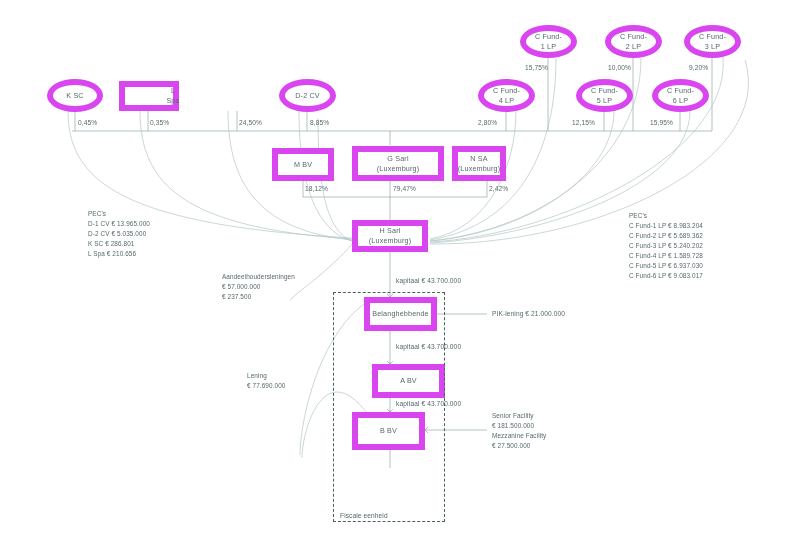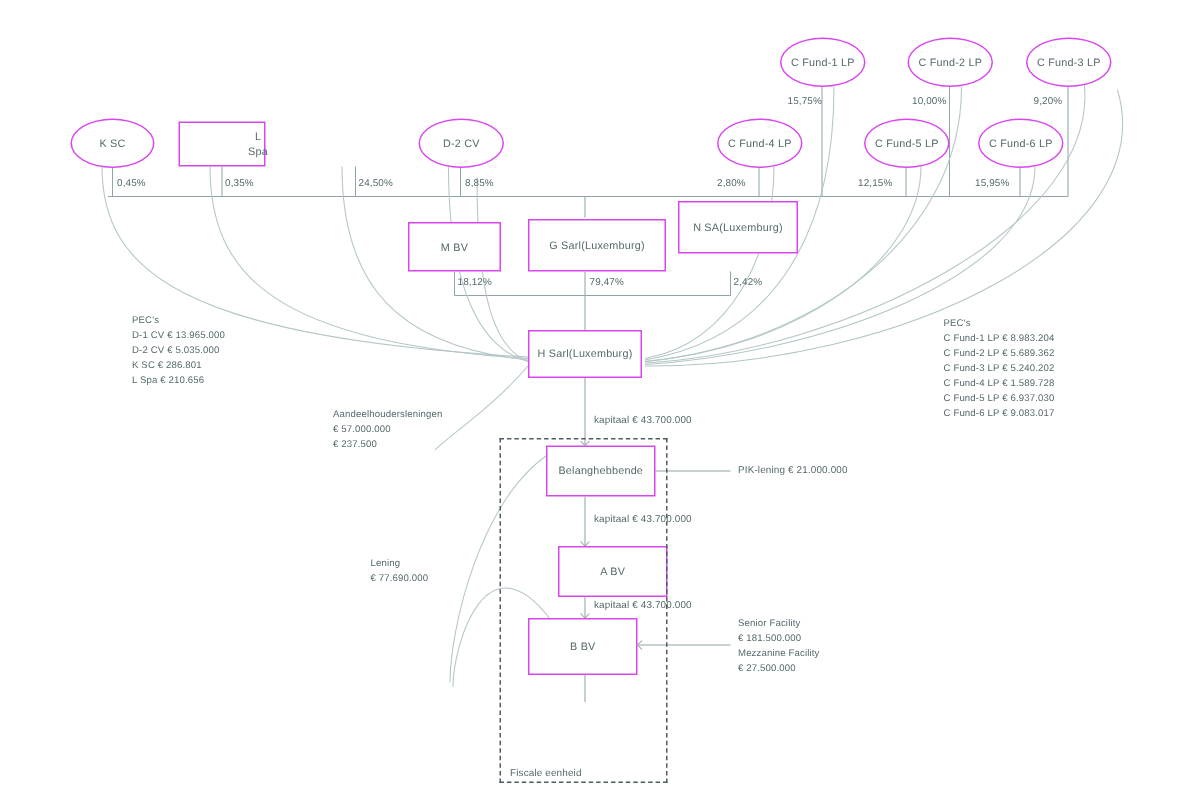--- a/index.html
+++ b/index.html
@@ -25,25 +25,25 @@
     position: absolute;
     left: 0;
     top: 0;
     width: 800px;
     height: 539px;
   }
   .node {
     position: absolute;
     box-sizing: border-box;
     display: flex;
-    flex-direction: row;
+    flex-direction: column;
     align-items: center;
     justify-content: center;
     text-align: center;
-    border: 1px solid #d946ef;
+    border: 6px solid #d946ef;
     background: #ffffff;
     color: #55696b;
     font-size: 7.2px;
     line-height: 1.35;
     letter-spacing: 0.15px;
   }
   .node.ellipse {
     border-radius: 50%;
   }
   .node.rect {
@@ -210,21 +210,21 @@
 
   <div class="node rect" style="left:272px; top:148px; width:62px; height:33px;">
     <span>M BV</span>
   </div>
 
   <div class="node rect" style="left:352px; top:146px; width:92px; height:35px;">
     <span>G Sarl</span>
     <span class="line2">(Luxemburg)</span>
   </div>
 
-  <div class="node rect" style="left:452px; top:134px; width:80px; height:35px;">
+  <div class="node rect" style="left:452px; top:146px; width:54px; height:35px;">
     <span>N SA</span>
     <span class="line2">(Luxemburg)</span>
   </div>
 
   <div class="node rect" style="left:352px; top:220px; width:76px; height:32px;">
     <span>H Sarl</span>
     <span class="line2">(Luxemburg)</span>
   </div>
 
   <div class="node rect" style="left:364px; top:297px; width:73px; height:34px;">

